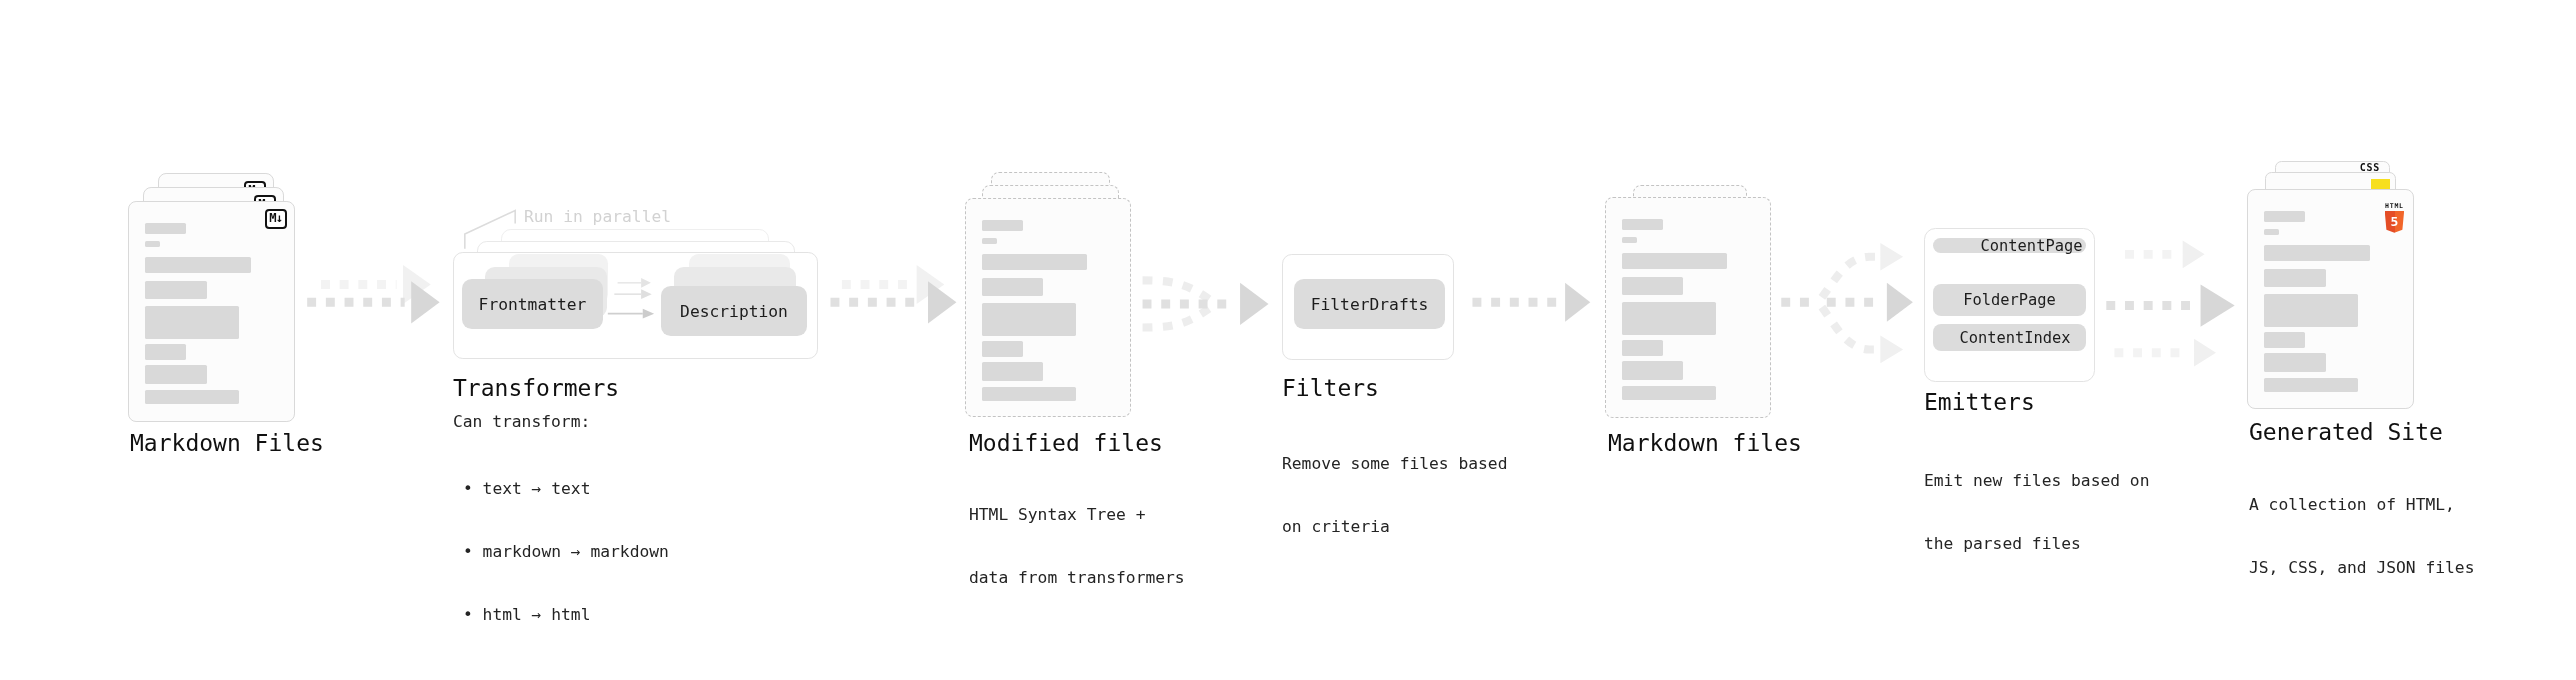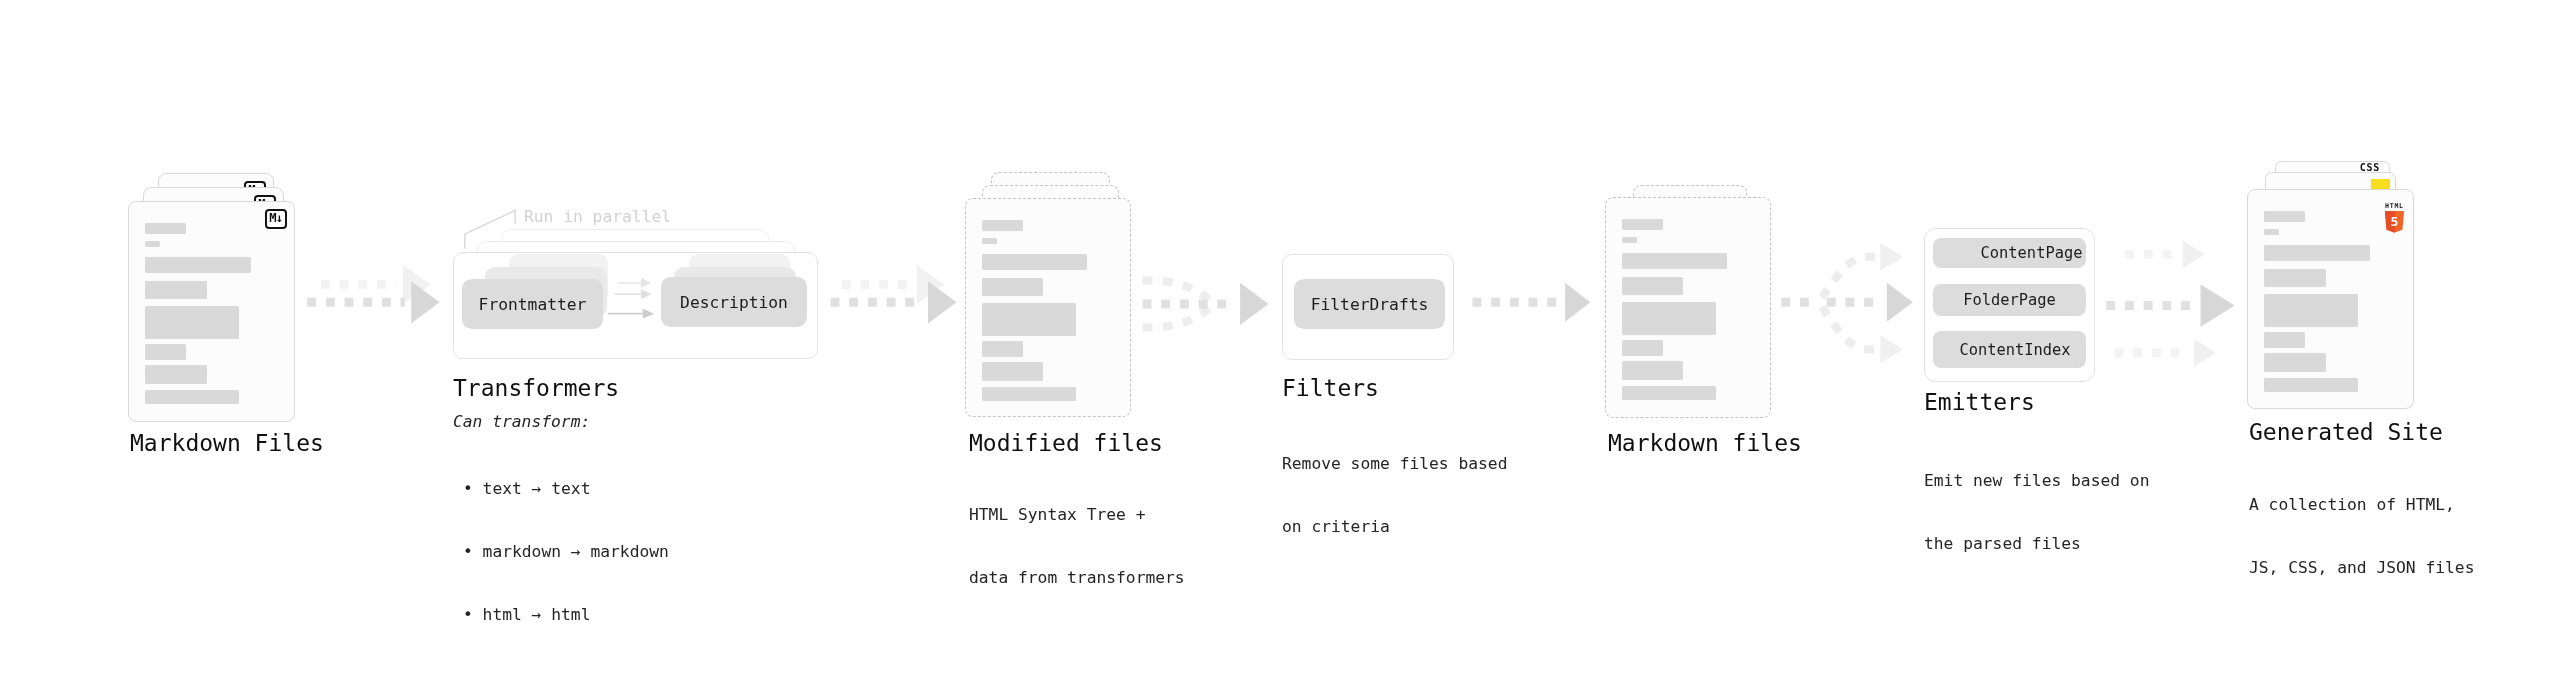--- a/index.html
+++ b/index.html
@@ -79,24 +79,24 @@
   <div class="panel b3" style="left:501px;top:229px;width:268px;height:106px;"></div>
   <div class="panel b2" style="left:477px;top:241px;width:318px;height:106px;"></div>
   <div class="panel" style="left:453px;top:252px;width:365px;height:107px;"></div>
 
   <div class="chip ghost2" style="left:509px;top:254px;width:99px;height:50px;"></div>
   <div class="chip ghost1" style="left:485px;top:267px;width:122px;height:50px;"></div>
   <div class="chip" style="left:462px;top:279px;width:141px;height:50px;">Frontmatter</div>
 
   <div class="chip ghost2" style="left:689px;top:254px;width:101px;height:50px;"></div>
   <div class="chip ghost1" style="left:674px;top:267px;width:122px;height:50px;"></div>
-  <div class="chip" style="left:661px;top:277px;width:146px;height:50px;">Description</div>
+  <div class="chip" style="left:661px;top:286px;width:146px;height:50px;">Description</div>
 
   <div class="caption" style="left:453px;top:375px;">Transformers</div>
-  <div class="desc" style="left:453px;top:411px;font-style:italic;">Can transform:</div>
+  <div class="desc" style="left:453px;top:411px;">Can transform:</div>
   <div class="desc" style="left:463px;top:436px;">
     <div>• text → text</div>
     <div>• markdown → markdown</div>
     <div>• html → html</div>
   </div>
 
   <div class="card dashed" style="left:991px;top:172px;width:119px;height:219px;"></div>
   <div class="card dashed" style="left:982px;top:185px;width:137px;height:219px;"></div>
   <div class="card dashed" style="left:965px;top:198px;width:166px;height:219px;">
     <div class="bars">
@@ -133,23 +133,23 @@
         <div class="bar" style="width: 47%; height: 18px; margin-bottom: 7.3px;"></div>
         <div class="bar" style="width: 72%; height: 32.5px; margin-bottom: 5.7px;"></div>
         <div class="bar" style="width: 31%; height: 15.4px; margin-bottom: 5.7px;"></div>
         <div class="bar" style="width: 47%; height: 18.7px; margin-bottom: 5.7px;"></div>
         <div class="bar" style="width: 72%; height: 14px; margin-bottom: 0px;"></div>
       </div>
   </div>
   <div class="caption" style="left:1608px;top:430px;">Markdown files</div>
 
   <div class="panel" style="left:1924px;top:228px;width:171px;height:154px;border-radius:11.4px;"></div>
-  <div class="chip small" style="left:1933px;top:238px;width:153px;height:30px;padding-left:44px;">ContentPage</div>
+  <div class="chip small" style="left:1933px;top:238px;width:153px;height:15px;padding-left:44px;">ContentPage</div>
   <div class="chip small" style="left:1933px;top:284px;width:153px;height:32px;">FolderPage</div>
-  <div class="chip small" style="left:1933px;top:331px;width:153px;height:37px;padding-left:11px;">ContentIndex</div>
+  <div class="chip small" style="left:1933px;top:324px;width:153px;height:27px;padding-left:11px;">ContentIndex</div>
   <div class="caption" style="left:1924px;top:389px;">Emitters</div>
   <div class="desc" style="left:1924px;top:428px;">
     <div>Emit new files based on</div>
     <div>the parsed files</div>
   </div>
 
   <div class="card" style="left:2275px;top:161px;width:115px;height:219px;border-radius:6.5px;">
     <div class="cssicon">
       <span class="t">CSS</span>
       <div class="ubar"></div>

